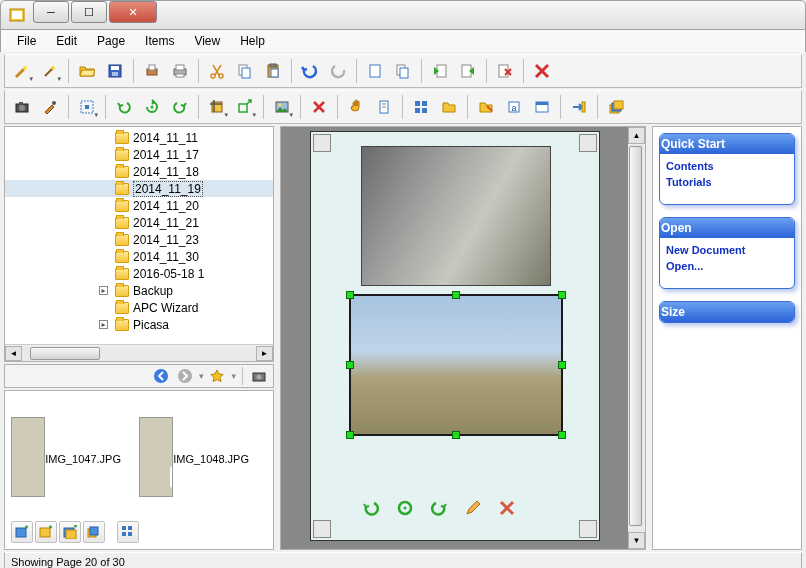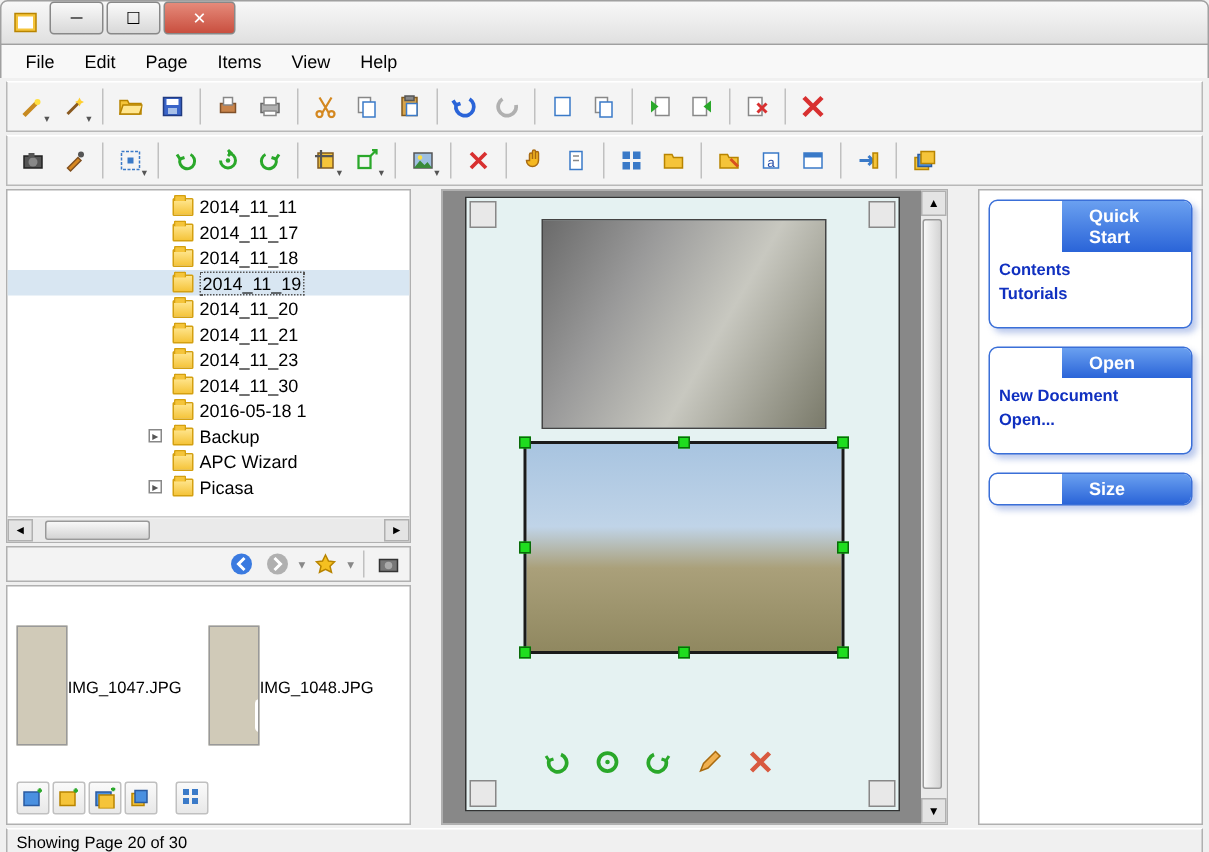--- a/index.html
+++ b/index.html
@@ -18,21 +18,21 @@
 .menubar { height: 22px; background: #f8f8f8; border-left:1px solid #a0a0a0; border-right:1px solid #a0a0a0; display:flex; align-items:center; padding-left:8px; gap:4px; }
 .menubar .menuitem { padding: 2px 8px; cursor:default; }
 
 
 .toolbar { height: 34px; background:#f4f4f4; border:1px solid #b8b8b8; border-top:1px solid #fff; margin:2px 4px 0 4px; display:flex; align-items:center; padding:0 4px; gap:2px; }
 .tbtn { width:26px; height:26px; border:1px solid transparent; border-radius:3px; display:flex; align-items:center; justify-content:center; position:relative; }
 .tbtn.dd::after { content:"▾"; font-size:7px; position:absolute; right:1px; bottom:0; color:#555; }
 .tsep { width:1px; height:24px; background:#c0c0c0; margin:0 3px; }
 
 
-.mainarea { display:flex; height: calc(568px - 30px - 22px - 34px - 34px - 20px - 4px); margin:2px 4px 0 4px; gap:20px; }
+.mainarea { display:flex; height: calc(568px - 30px - 22px - 34px - 34px - 20px - 4px); margin:2px 4px 0 4px; gap:6px; }
 
 
 .leftcol { width:270px; display:flex; flex-direction:column; gap:2px; }
 .treebox { flex:1; border:1px solid #b0b0b0; background:#fff; position:relative; display:flex; flex-direction:column; }
 .treelist { flex:1; overflow:hidden; padding:2px 0; }
 .treerow { display:flex; align-items:center; height:17px; padding-left:110px; white-space:nowrap; position:relative; }
 .treerow .fld { width:14px; height:12px; background:linear-gradient(#ffe690,#f5c43a); border:1px solid #d4a010; border-radius:1px; margin-right:4px; position:relative; }
 .treerow .fld::before { content:""; position:absolute; top:-3px; left:0; width:6px; height:3px; background:#f5c43a; border:1px solid #d4a010; border-bottom:none; border-radius:1px 1px 0 0; }
 .treerow.sel { background:#d8e6f2; }
 .treerow.sel .lbl { border:1px dotted #555; padding:0 1px; }
@@ -70,21 +70,21 @@
 .editicons .ei { width:20px; height:20px; display:flex; align-items:center; justify-content:center; font-size:16px; }
 
 .vscroll { width:17px; background:#eaeaea; display:flex; flex-direction:column; }
 .vscroll .arrow { height:17px; background:#e4e4e4; border:1px solid #b0b0b0; display:flex; align-items:center; justify-content:center; font-size:8px; }
 .vscroll .track { flex:1; position:relative; }
 .vscroll .thumb { position:absolute; top:4px; left:1px; width:13px; height:40px; background:linear-gradient(90deg,#f8f8f8,#d4d4d4); border:1px solid #999; border-radius:2px; }
 
 
 .rightcol { width:150px; border:1px solid #b0b0b0; background:#fff; padding:6px; display:flex; flex-direction:column; gap:12px; }
 .panelbox { border:1px solid #3a6fd8; border-radius:6px; overflow:hidden; box-shadow:3px 3px 4px rgba(60,100,200,.35); background:#fff; }
-.panelbox .hdr { background:linear-gradient(#6aa0f0,#2a64d8); color:#fff; font-weight:bold; padding:3px 18px; font-size:12px;margin-left:48px; }
+.panelbox .hdr { background:linear-gradient(#6aa0f0,#2a64d8); color:#fff; font-weight:bold; padding:3px 1px; font-size:12px; }
 .panelbox .body { padding:4px 6px 14px 6px; }
 .panelbox .lnk { color:#1030c0; font-weight:bold; font-size:11px; line-height:16px; cursor:pointer; }
 
 
 .statusbar { height:20px; background:#f0f0f0; border:1px solid #b0b0b0; border-top:1px solid #fff; margin:2px 4px 0 4px; padding-left:6px; font-size:11px; display:flex; align-items:center; }
 
 
 svg { display:block; }
 
 

